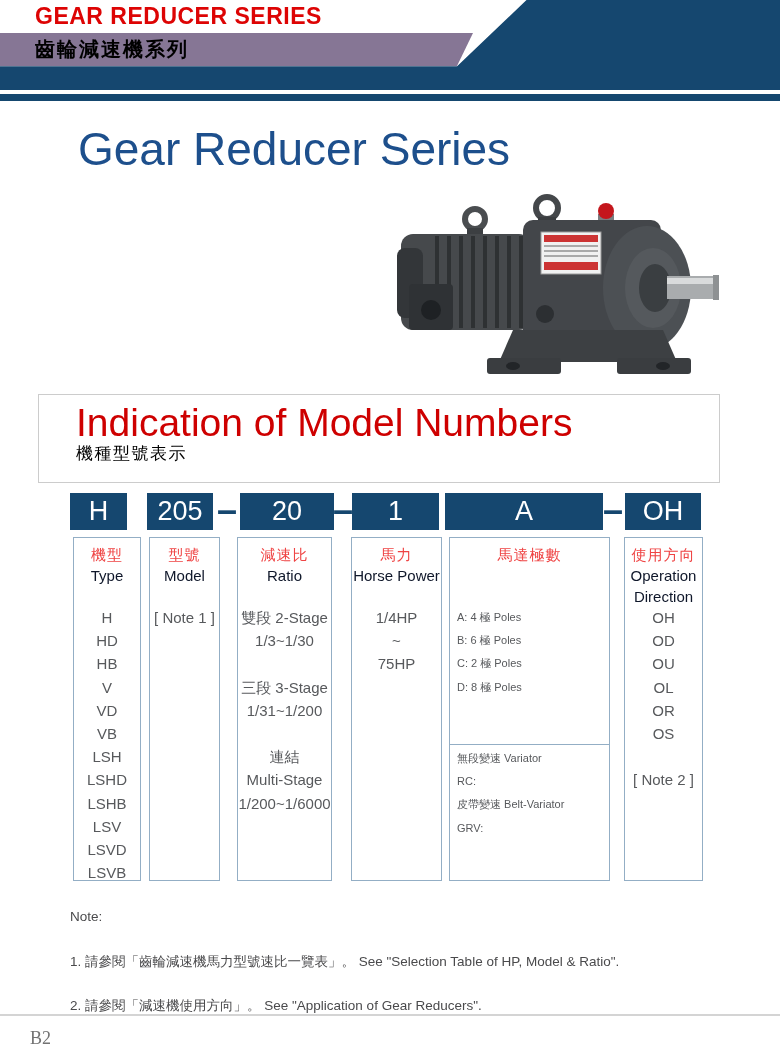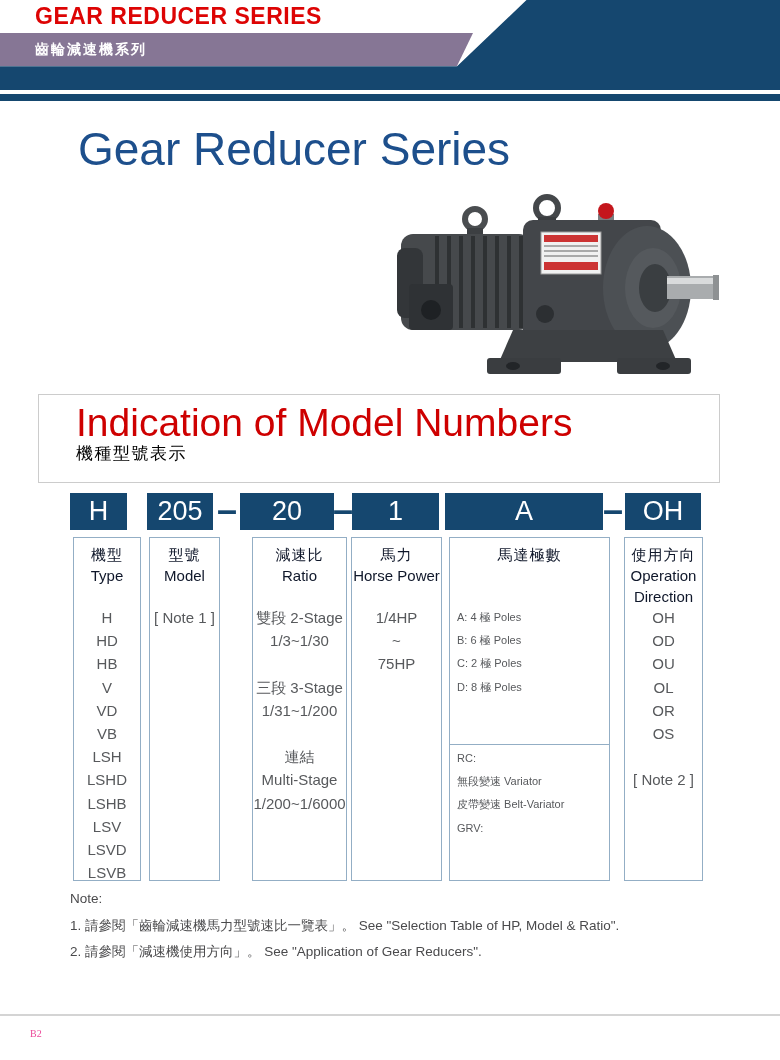--- a/index.html
+++ b/index.html
@@ -5,21 +5,21 @@
   html,body{margin:0;padding:0;background:#ffffff;}
   .page{position:relative;width:780px;height:1060px;background:#ffffff;overflow:hidden;
         font-family:"Liberation Sans","DejaVu Sans",sans-serif;}
 
   
   .hdr-navy-shape{position:absolute;left:0;top:0;width:780px;height:90px;background:#15476f;
         clip-path:polygon(67.5% 0,100% 0,100% 100%,0 100%,0 73.5%,58.6% 73.5%);}
   .hdr-purple{position:absolute;left:0;top:33px;width:473px;height:33px;background:#867695;
         clip-path:polygon(0 0,100% 0,calc(100% - 16px) 100%,0 100%);
         display:flex;align-items:center;}
-  .hdr-purple span{margin-left:35px;color:#ffffff;font-weight:bold;font-size:14px;letter-spacing:2px;}
+  .hdr-purple span{margin-left:35px;color:#000000;font-weight:bold;font-size:20px;letter-spacing:2px;}
   .hdr-red{position:absolute;left:35px;top:3px;color:#dd0404;font-weight:bold;font-size:23px;letter-spacing:.5px;}
   .hdr-stripe{position:absolute;left:0;top:94px;width:780px;height:7px;background:#15476f;}
 
   
   .big-title{position:absolute;left:78px;top:122px;margin:0;color:#1d4f8c;font-size:46px;font-weight:normal;}
 
   
   .motor{position:absolute;left:395px;top:192px;}
 
   
@@ -38,40 +38,40 @@
   #b6{left:625px;width:76px}
   .dash{position:absolute;top:491px;height:37px;display:flex;align-items:center;justify-content:center;
         color:#15476f;font-weight:bold;font-size:36px;}
   #d1{left:214px;width:26px}
   #d2{left:334px;width:18px}
   #d3{left:601px;width:24px}
 
   .cbox{position:absolute;top:537px;height:342px;border:1px solid #93aec5;background:#fff;text-align:center;}
   #c1{left:73px;width:66px}
   #c2{left:149px;width:69px}
-  #c3{left:252px;width:93px}
+  #c3{left:237px;width:93px}
   #c4{left:351px;width:89px}
   #c5{left:449px;width:159px}
   #c6{left:624px;width:77px}
-  .hzh{margin-top:6px;font-size:15px;line-height:21px;color:#0f172a;letter-spacing:1px;}
+  .hzh{margin-top:6px;font-size:15px;line-height:21px;color:#ef4444;letter-spacing:1px;}
   .hen{font-size:15px;line-height:21px;color:#0f172a;}
   .items{position:absolute;left:0;right:0;top:68px;font-size:15px;color:#57595c;}
   .items .li{line-height:23.2px;height:23.2px;white-space:nowrap;}
   .items-left{text-align:left;padding-left:7px;font-size:11px;}
   #c5 .divider{position:absolute;left:-1px;right:-1px;top:206px;border-top:1px solid #93aec5;}
   #c5 .lower{top:209px;}
 
   
   .notes{position:absolute;left:70px;top:886px;color:#4a4a4c;font-size:13.5px;}
-  .notes .note-line{line-height:26.5px;}
+  .notes .note-line{line-height:26.5px;margin-top:18px;}
 
   
   .footer-rule{position:absolute;left:0;top:1014px;width:780px;height:2px;background:#d4d4d4;}
   .page-num{position:absolute;left:30px;top:1028px;font-family:"Liberation Serif","DejaVu Serif",serif;
-        font-size:10px;color:#ec4899;}
+        font-size:18px;color:#737373;}
 </style>
 </head>
 <body>
 
 <div class="page">
 
   <div class="hdr-navy-shape"></div>
   <div class="hdr-purple">
     <span>齒輪減速機系列</span>
   </div>
@@ -204,22 +204,22 @@
   <div class="cbox" id="c5">
     <div class="hzh">馬達極數</div>
     <div class="items items-left">
         <div class="li">A: 4 極 Poles</div>
         <div class="li">B: 6 極 Poles</div>
         <div class="li">C: 2 極 Poles</div>
         <div class="li">D: 8 極 Poles</div>
       </div>
     <div class="divider"></div>
     <div class="items items-left lower">
+        <div class="li">無段變速 Variator</div>
         <div class="li">RC:</div>
-        <div class="li">無段變速 Variator</div>
         <div class="li">皮帶變速 Belt-Variator</div>
         <div class="li">GRV:</div>
       </div>
   </div>
 
   <div class="cbox" id="c6">
     <div class="hzh">使用方向</div>
     <div class="hen">Operation Direction</div>
     <div class="items">
         <div class="li">OH</div>

